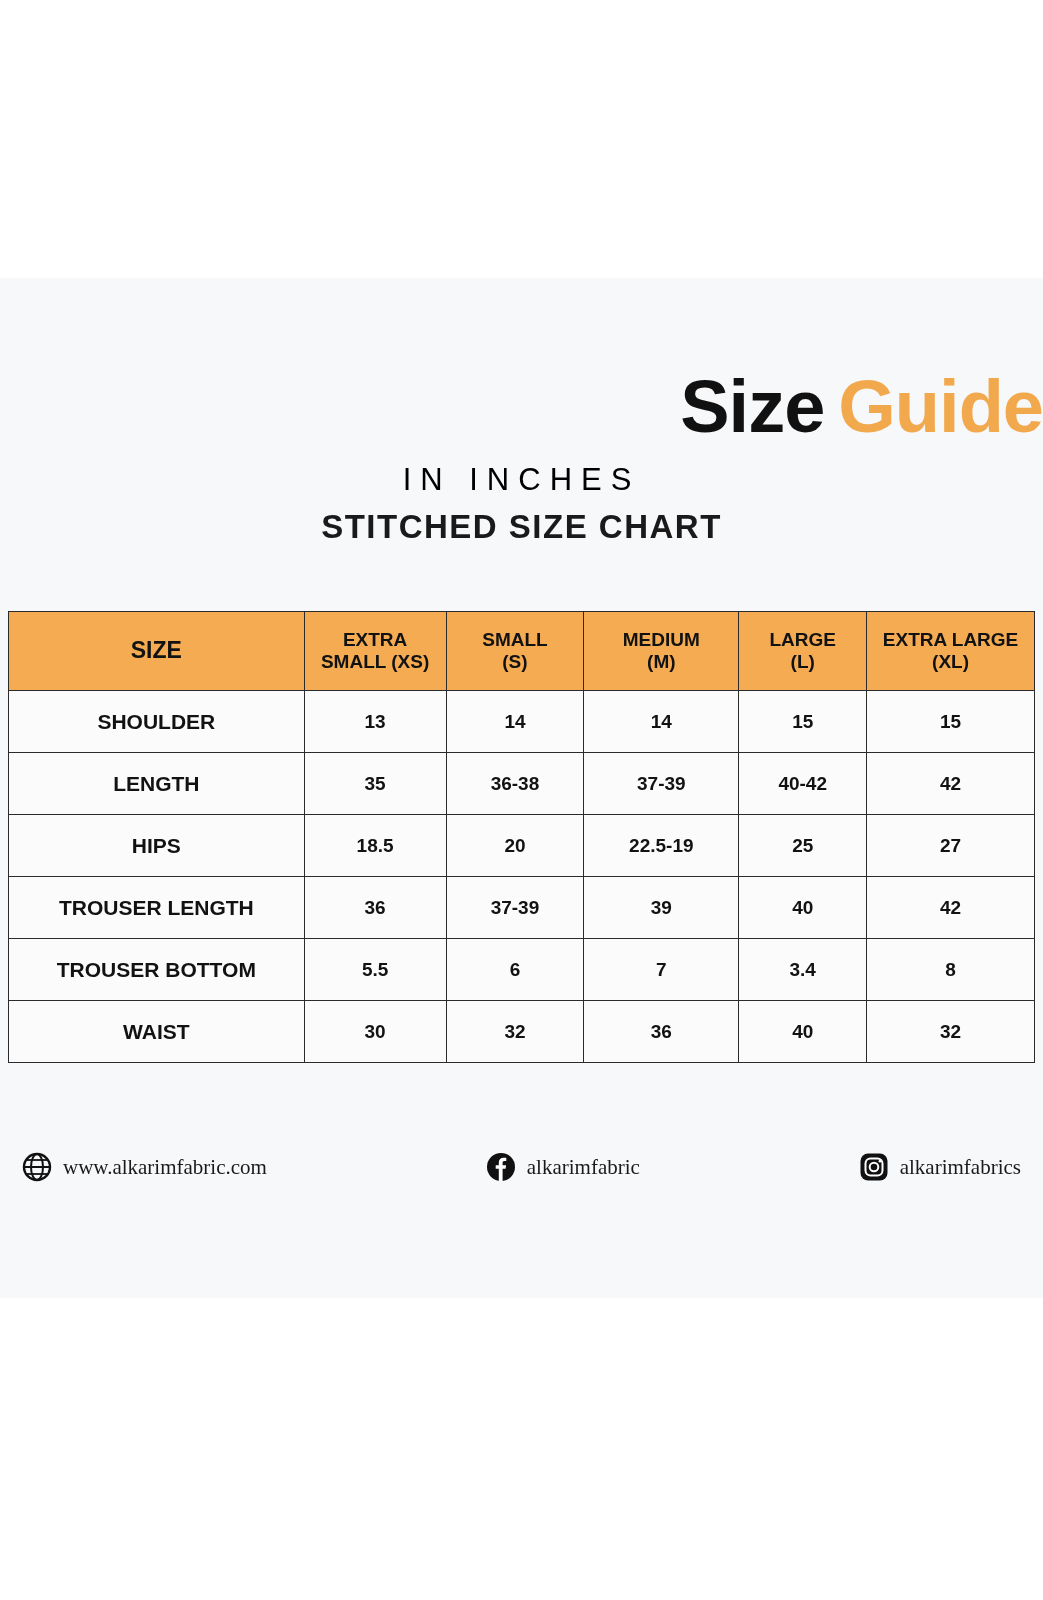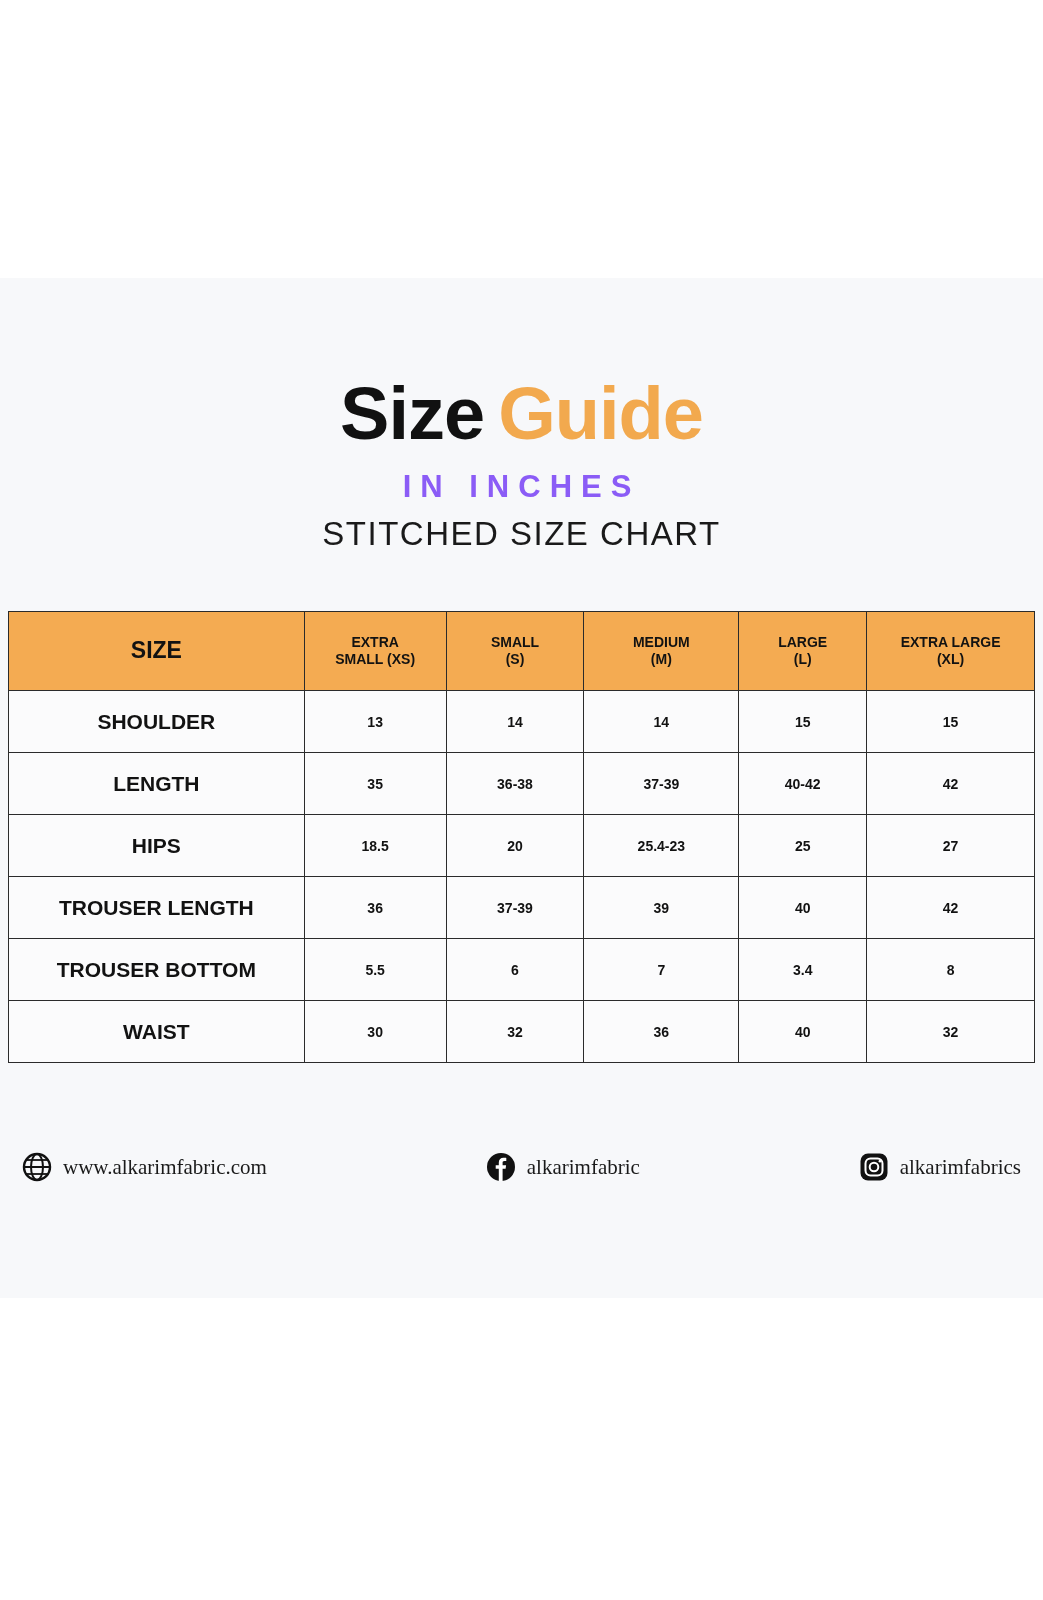--- a/index.html
+++ b/index.html
@@ -30,56 +30,57 @@
   }
   .title-wrap {
     text-align: center;
     padding-top: 92px;
   }
   .main-title {
     font-size: 74px;
     font-weight: bold;
     letter-spacing: -1px;
     line-height: 1;
-    margin: 7px;
+    margin: 0;
+    text-align: right;
   }
   .main-title .word-size {
     color: #111111;
   }
   .main-title .word-guide {
     color: #f2a94e;
     margin-left: 14px;
   }
   .subtitle-inches {
     margin-top: 18px;
     font-size: 31px;
     letter-spacing: 9px;
-    color: #8b5cf6;
-    font-weight: 700;
+    color: #000000;
+    font-weight: 400;
   }
   .subtitle-chart {
     margin-top: 10px;
     font-size: 33px;
     letter-spacing: 1.5px;
     color: #1a1a1a;
-    font-weight: 400;
+    font-weight: 700;
   }
   table.size-table {
     position: absolute;
     left: 8px;
     top: 333px;
     width: 1027px;
     border-collapse: collapse;
     background: #fbfbfc;
   }
   table.size-table th,
   table.size-table td {
     border: 1px solid #2b2b2b;
     text-align: center;
-    font-size: 14px;
+    font-size: 19px;
     font-weight: bold;
     color: #121212;
     padding: 0;
   }
   thead th {
     background: #f4ab52;
     height: 78px;
     line-height: 1.18;
     font-size: 19px;
     padding: 4px 2px;
@@ -193,21 +194,21 @@
           <td>35</td>
           <td>36-38</td>
           <td>37-39</td>
           <td>40-42</td>
           <td>42</td>
         </tr>
         <tr>
           <td class="row-label">HIPS</td>
           <td>18.5</td>
           <td>20</td>
-          <td>25.4-23</td>
+          <td>22.5-19</td>
           <td>25</td>
           <td>27</td>
         </tr>
         <tr>
           <td class="row-label">TROUSER LENGTH</td>
           <td>36</td>
           <td>37-39</td>
           <td>39</td>
           <td>40</td>
           <td>42</td>

